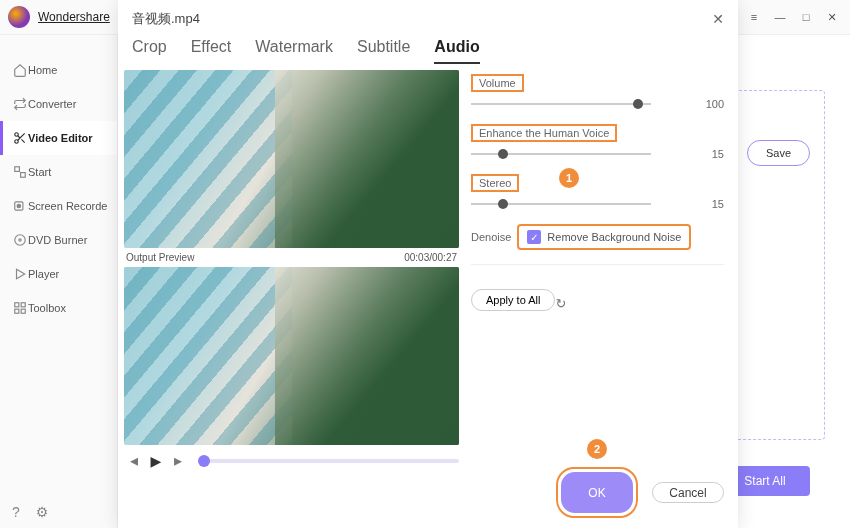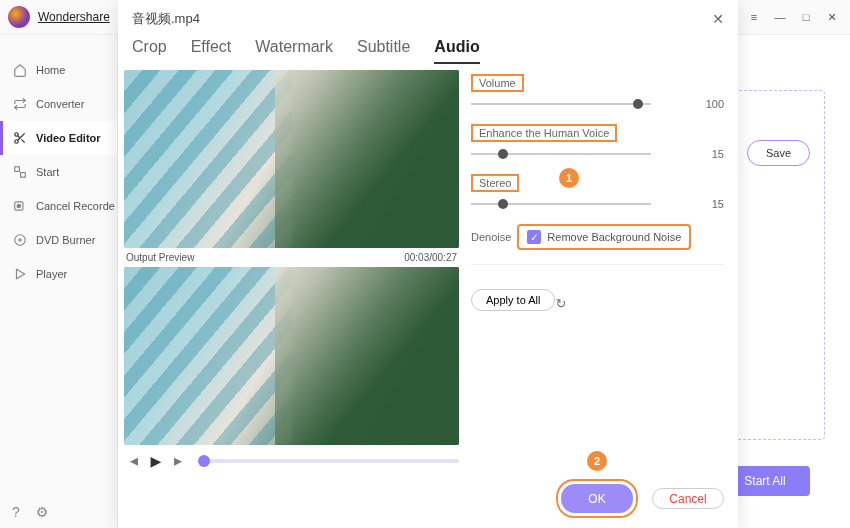--- a/index.html
+++ b/index.html
@@ -7,21 +7,21 @@
 
 
 .topbar { position: absolute; top: 0; left: 0; right: 0; height: 35px; background: #fafafa; display: flex; align-items: center; padding: 0 8px; border-bottom: 1px solid #eee; }
 .logo { width: 22px; height: 22px; background: radial-gradient(circle at 35% 35%, #ffaa00, #833ab4 60%); border-radius: 50%; margin-right: 8px; }
 .brand { font-size: 12px; font-weight: 500; color: #222; text-decoration: underline; }
 .topbar-right { position: absolute; right: 12px; display: flex; gap: 14px; align-items: center; }
 .topbar-right .winbtn { width: 12px; height: 12px; display: flex; align-items: center; justify-content: center; cursor: pointer; font-size: 11px; color: #555; }
 
 
 .sidebar { position: absolute; top: 35px; left: 0; width: 118px; bottom: 0; background: #fafafa; border-right: 1px solid #eee; padding-top: 18px; }
-.sidebar-item { display: flex; align-items: center; gap: 8px; padding: 9px 12px; font-size: 11px; color: #555; cursor: pointer; white-space: nowrap; overflow: hidden; }
+.sidebar-item { display: flex; align-items: center; padding: 9px 12px; font-size: 11px; color: #555; cursor: pointer; white-space: nowrap; overflow: hidden; }
 .sidebar-item.active { background: #fff; border-left: 3px solid #8b5cf6; color: #222; font-weight: 600; padding-left: 9px; }
 .sidebar-item .sicon { width: 16px; height: 16px; color: #888; display: flex; align-items: center; justify-content: center; flex-shrink: 0; }
 .sidebar-item.active .sicon { color: #333; }
 .sidebar-footer { position: absolute; bottom: 8px; left: 12px; display: flex; gap: 16px; color: #888; }
 .sidebar-footer span { cursor: pointer; font-size: 14px; }
 
 
 .main-bg { position: absolute; top: 35px; left: 118px; right: 0; bottom: 0; background: #fff; }
 .save-btn { position: absolute; top: 105px; right: 40px; width: 63px; height: 26px; border: 1px solid #a98bf5; border-radius: 13px; font-size: 11px; color: #333; background: #fff; cursor: pointer; }
 .start-all { position: absolute; bottom: 32px; right: 40px; width: 90px; height: 30px; background: #8b7cf7; color: #fff; border: none; border-radius: 4px; font-size: 12px; cursor: pointer; }
@@ -61,22 +61,22 @@
 .checkbox-wrap { display: flex; align-items: center; gap: 6px; border: 2px solid #f08c3a; border-radius: 4px; padding: 4px 8px; }
 .checkbox { width: 14px; height: 14px; background: #8b7cf7; border-radius: 2px; display: flex; align-items: center; justify-content: center; color: #fff; font-size: 10px; }
 .badge-circle { width: 20px; height: 20px; background: #f08c3a; color: #fff; border-radius: 50%; font-size: 11px; display: flex; align-items: center; justify-content: center; font-weight: 600; position: absolute; }
 .apply-row { display: flex; align-items: flex-end; margin-top: 24px; }
 .apply-btn { border: 1px solid #ccc; border-radius: 14px; padding: 4px 14px; font-size: 11px; cursor: pointer; background: #fff; }
 .refresh-icon { cursor: pointer; color: #777; font-size: 13px; }
 .divider { border-top: 1px solid #eee; margin: 14px 0 10px 0; }
 
 .dialog-footer { position: absolute; bottom: 10px; right: 14px; display: flex; align-items: center; gap: 14px; }
 .ok-wrap { border: 2px solid #f08c3a; border-radius: 18px; padding: 3px; position: relative; }
-.ok-btn { width: 72px; height: 29px; background: #9d8cf8; color: #fff; border: none; border-radius: 14px; font-size: 12px; cursor: pointer; }
-.cancel-btn { width: 72px; height: 21px; border: 1px solid #ccc; background: #fff; border-radius: 14px; font-size: 12px; cursor: pointer; color: #ef4444; }
+.ok-btn { width: 72px; height: 41px; background: #9d8cf8; color: #fff; border: none; border-radius: 14px; font-size: 12px; cursor: pointer; }
+.cancel-btn { width: 72px; height: 21px; border: 1px solid #ccc; background: #fff; border-radius: 14px; font-size: 12px; cursor: pointer; color: #404040; }
 </style>
 </head>
 <body>
 
 <div class="topbar">
   <div class="logo"></div>
   <span class="brand">Wondershare</span>
   <div class="topbar-right">
     <span class="winbtn">≡</span>
     <span class="winbtn">—</span>
@@ -121,38 +121,49 @@
       </span>
     <span>Start</span>
   </div>
   <div class="sidebar-item">
     <span class="sicon">
         <svg width="14" height="14" viewBox="0 0 24 24" fill="none" stroke="currentColor" stroke-width="2">
           <rect x="3" y="5" width="14" height="14" rx="2"></rect>
           <circle cx="10" cy="12" r="3" fill="currentColor"></circle>
         </svg>
       </span>
-    <span>Cancel Recorde</span>
+    <span>Screen Recorde</span>
   </div>
   <div class="sidebar-item">
     <span class="sicon">
         <svg width="14" height="14" viewBox="0 0 24 24" fill="none" stroke="currentColor" stroke-width="2">
           <circle cx="12" cy="12" r="9"></circle>
           <circle cx="12" cy="12" r="2"></circle>
         </svg>
       </span>
     <span>DVD Burner</span>
   </div>
   <div class="sidebar-item">
     <span class="sicon">
         <svg width="14" height="14" viewBox="0 0 24 24" fill="none" stroke="currentColor" stroke-width="2">
           <polygon points="6 4 20 12 6 20 6 4"></polygon>
         </svg>
       </span>
     <span>Player</span>
+  </div>
+  <div class="sidebar-item">
+    <span class="sicon">
+        <svg width="14" height="14" viewBox="0 0 24 24" fill="none" stroke="currentColor" stroke-width="2">
+          <rect x="3" y="3" width="7" height="7"></rect>
+          <rect x="14" y="3" width="7" height="7"></rect>
+          <rect x="3" y="14" width="7" height="7"></rect>
+          <rect x="14" y="14" width="7" height="7"></rect>
+        </svg>
+      </span>
+    <span>Toolbox</span>
   </div>
   <div class="sidebar-footer">
     <span>?</span>
     <span>⚙</span>
   </div>
 </div>
 
 <div class="main-bg">
   <div class="main-bg-box"></div>
   <button class="save-btn">Save</button>

